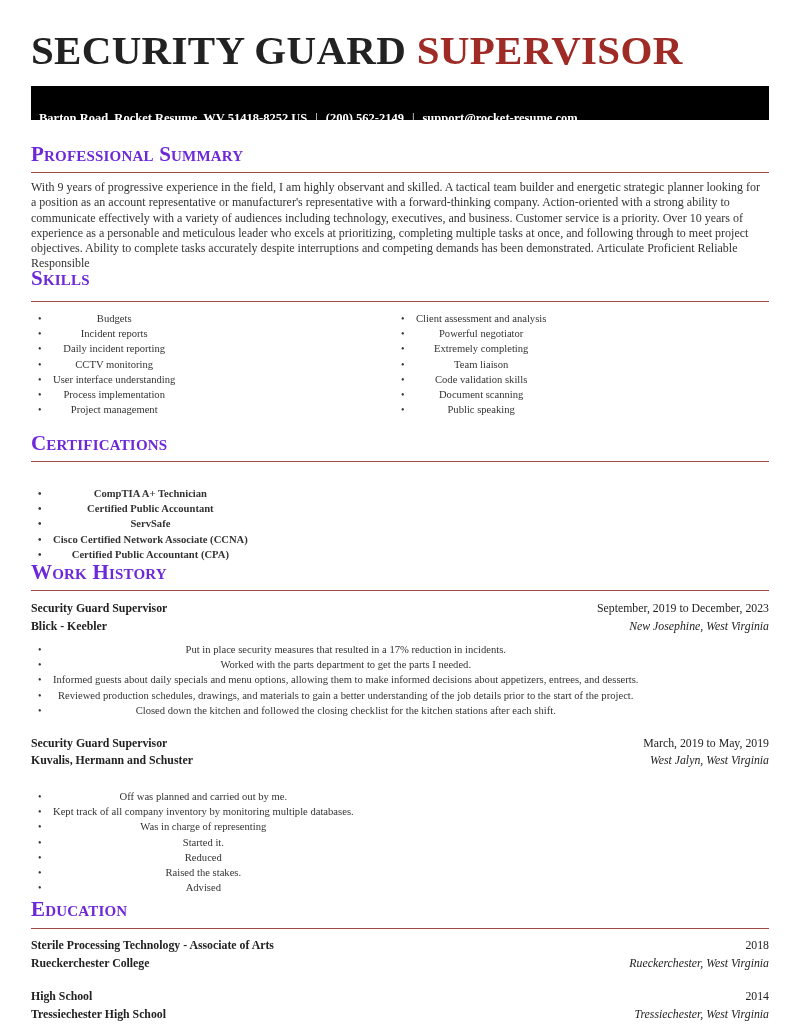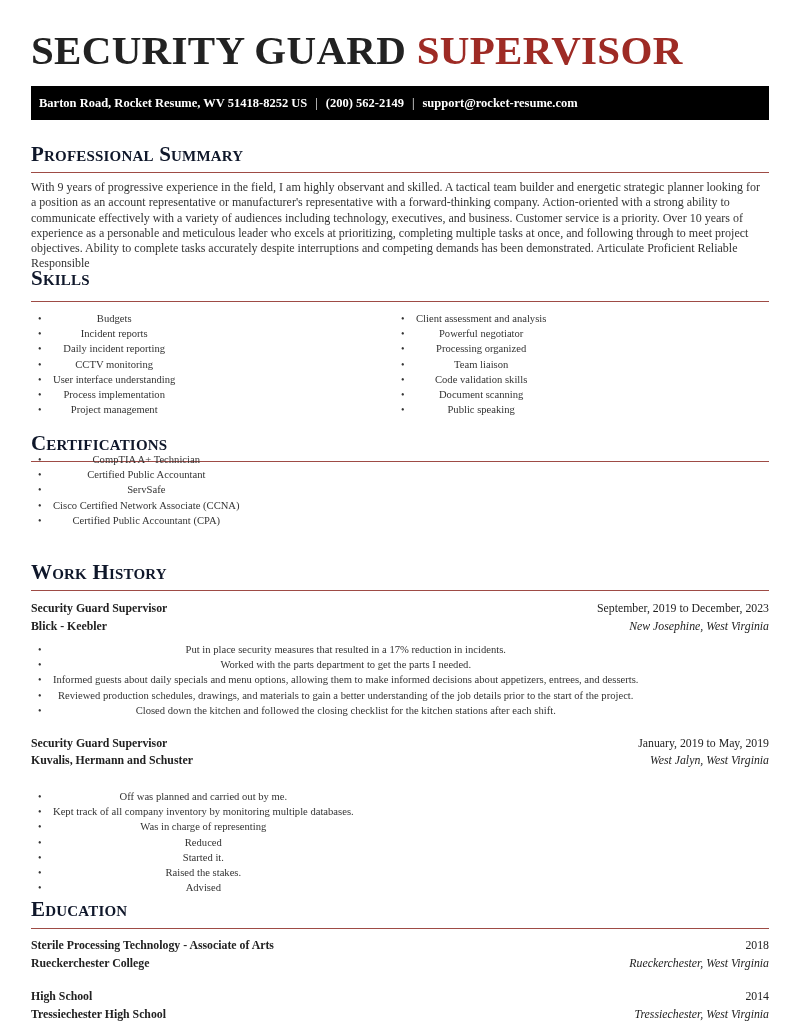--- a/index.html
+++ b/index.html
@@ -3,24 +3,24 @@
   <meta charset="utf-8">
   <style>
     * { box-sizing: border-box; margin: 0; padding: 0; }
     html, body { width: 800px; height: 1035px; background: #ffffff; overflow: hidden; }
     body { font-family: "Liberation Serif", "DejaVu Serif", serif; color: #222; }
     .page { position: relative; width: 800px; height: 876px; padding: 0 31px 0 31px; }
 
     .title { position: absolute; top: 26px; left: 31px; font-size: 41px; font-weight: bold; letter-spacing: 0.3px; color: #222222; white-space: nowrap; line-height: 48px; }
     .title .accent { color: #9e2b25; }
 
-    .contact-bar { position: absolute; top: 86px; left: 31px; width: 738px; height: 34px; background: #000; color: #fff; font-size: 12.5px; font-weight: bold; padding: 0 8px; line-height: 34px; white-space: nowrap; }
+    .contact-bar { position: absolute; top: 86px; left: 31px; width: 738px; height: 34px; background: #000; color: #fff; font-size: 12.5px; font-weight: bold; padding: 15px 8px; line-height: 34px; white-space: nowrap; }
     .contact-bar .sep { padding: 0 8px; font-weight: normal; }
 
-    .section-title { position: absolute; left: 31px; font-size: 21px; font-weight: bold; font-variant: small-caps; color: #0f172a; line-height: 24px; letter-spacing: 0.2px; }
+    .section-title { position: absolute; left: 31px; font-size: 21px; font-weight: bold; font-variant: small-caps; color: #6d28d9; line-height: 24px; letter-spacing: 0.2px; }
     .section-rule { position: absolute; left: 31px; width: 738px; height: 0; border-top: 1.5px solid #9e4b45; }
 
     .summary { position: absolute; left: 31px; top: 180px; width: 730px; font-size: 12px; line-height: 15.3px; color: #333; }
 
     ul.bullets { list-style: none; position: absolute; font-size: 10.6px; color: #333; text-align: center; }
     ul.bullets li { position: relative; padding-left: 22px; height: 15.2px; line-height: 15.2px; white-space: nowrap; }
     ul.bullets li::before { content: "•"; position: absolute; left: 7px; top: 0; font-size: 10px; color: #333; }
 
     .row { position: absolute; left: 31px; width: 738px; height: 18px; font-size: 11.8px; line-height: 18px; }
     .row .l { position: absolute; left: 0; top: 0; font-weight: bold; color: #222; white-space: nowrap; }
@@ -49,30 +49,30 @@
     <li>Incident reports</li>
     <li>Daily incident reporting</li>
     <li>CCTV monitoring</li>
     <li>User interface understanding</li>
     <li>Process implementation</li>
     <li>Project management</li>
   </ul>
   <ul class="bullets" style="left:394px; top:311px;">
     <li>Client assessment and analysis</li>
     <li>Powerful negotiator</li>
-    <li>Processing organized</li>
+    <li>Extremely completing</li>
     <li>Team liaison</li>
     <li>Code validation skills</li>
     <li>Document scanning</li>
     <li>Public speaking</li>
   </ul>
 
   <h2 class="section-title" style="top:431px;">Certifications</h2>
   <div class="section-rule" style="top:461px;"></div>
-  <ul class="bullets" style="left:31px; top:452px;">
+  <ul class="bullets" style="left:31px; top:486px;font-weight:bold;">
     <li>CompTIA A+ Technician</li>
     <li>Certified Public Accountant</li>
     <li>ServSafe</li>
     <li>Cisco Certified Network Associate (CCNA)</li>
     <li>Certified Public Accountant (CPA)</li>
   </ul>
 
   <h2 class="section-title" style="top:560px;">Work History</h2>
   <div class="section-rule" style="top:590px;"></div>
 
@@ -87,32 +87,32 @@
   <ul class="bullets" style="left:31px; top:642px;">
     <li>Put in place security measures that resulted in a 17% reduction in incidents.</li>
     <li>Worked with the parts department to get the parts I needed.</li>
     <li>Informed guests about daily specials and menu options, allowing them to make informed decisions about appetizers, entrees, and desserts.</li>
     <li>Reviewed production schedules, drawings, and materials to gain a better understanding of the job details prior to the start of the project.</li>
     <li>Closed down the kitchen and followed the closing checklist for the kitchen stations after each shift.</li>
   </ul>
 
   <div class="row" style="top:734px;">
     <span class="l">Security Guard Supervisor</span>
-    <span class="r">January, 2019 to May, 2019</span>
+    <span class="r">March, 2019 to May, 2019</span>
   </div>
   <div class="row" style="top:751px;">
     <span class="l">Kuvalis, Hermann and Schuster</span>
     <span class="r it">West Jalyn, West Virginia</span>
   </div>
   <ul class="bullets" style="left:31px; top:777px;margin-top:12px;">
     <li>Off was planned and carried out by me.</li>
     <li>Kept track of all company inventory by monitoring multiple databases.</li>
     <li>Was in charge of representing</li>
+    <li>Started it.</li>
     <li>Reduced</li>
-    <li>Started it.</li>
     <li>Raised the stakes.</li>
     <li>Advised</li>
   </ul>
 
   <h2 class="section-title" style="top:897px;">Education</h2>
   <div class="section-rule" style="top:928px;"></div>
 
   <div class="row" style="top:936px;">
     <span class="l">Sterile Processing Technology - Associate of Arts</span>
     <span class="r">2018</span>

